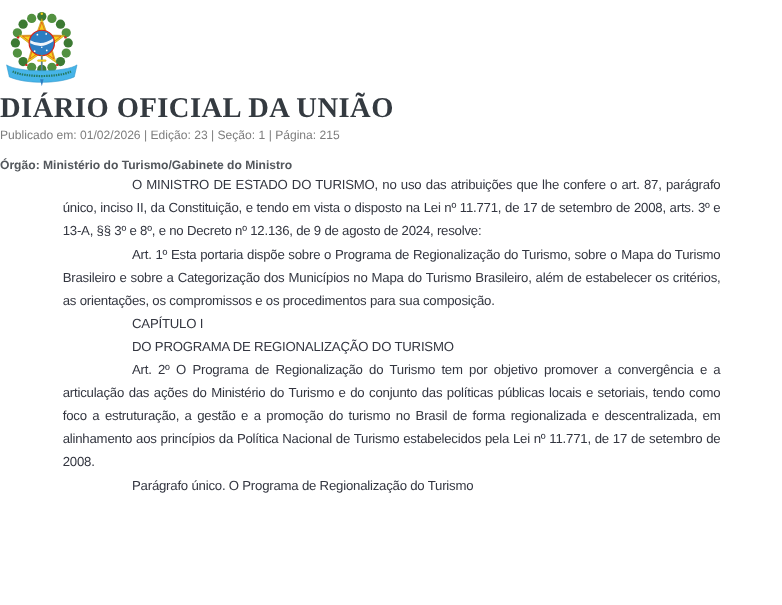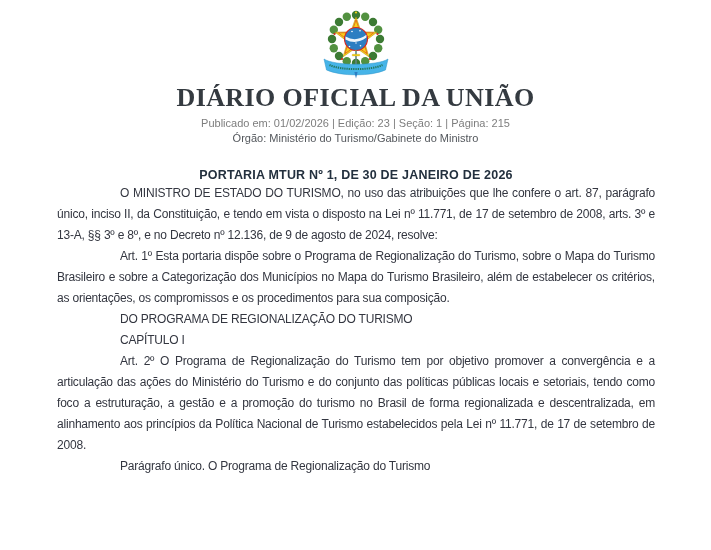--- a/index.html
+++ b/index.html
@@ -6,43 +6,43 @@
   body {
     width: 711px; height: 550px;
     background: #ffffff;
     overflow: hidden;
     font-family: "Liberation Sans", sans-serif;
     color: var(--body-text, #333640);
   }
   .page { width: 711px; height: 550px; position: relative; }
 
   
-  .masthead { text-align: center; }
+  .masthead { }
   .arms { margin-top: 9px; height: 70px; }
   .arms svg { display: inline-block; }
   .masthead-title {
     margin: 4px 0 0 0;
     font-family: "Liberation Serif", serif;
     font-weight: bold;
     font-size: 26px;
     line-height: 30px;
     letter-spacing: 0.4px;
     color: var(--masthead-title, #343a40);
   }
   .pub-meta {
     margin-top: 3px;
     font-size: 11px;
     line-height: 14px;
     color: var(--meta-text, #7d7d7d);
   }
   .organ {
-    margin-top: 1px;
+    margin-top: 14px;
     font-size: 11px;
     line-height: 14px;
-    font-weight: normal;
+    font-weight: bold;
     color: var(--organ-text, #53575c);
   }
 
   
   .doc { margin: 0 56px 0 57px; width: 598px; }
   .doc-heading {
     margin: 22px 0 0 0;
     text-align: center;
     font-size: 12.5px;
     line-height: 16px;
@@ -120,24 +120,23 @@
         <path d="M35.4,63 L38.6,63 L37,69.5 Z" fill="#2c7ec2"></path>
       </svg>
     </div>
 
     <h1 class="masthead-title">DIÁRIO OFICIAL DA UNIÃO</h1>
     <div class="pub-meta">Publicado em: 01/02/2026 | Edição: 23 | Seção: 1 | Página: 215</div>
     <div class="organ">Órgão: Ministério do Turismo/Gabinete do Ministro</div>
   </header>
 
   <main class="doc">
-    <h2 class="doc-heading">PORTARIA MTUR Nº 1, DE 30 DE JANEIRO DE 2026</h2>
 
 
     <p class="body-p">O MINISTRO DE ESTADO DO TURISMO, no uso das atribuições que lhe confere o art. 87, parágrafo único, inciso II, da Constituição, e tendo em vista o disposto na Lei nº 11.771, de 17 de setembro de 2008, arts. 3º e 13-A, §§ 3º e 8º, e no Decreto nº 12.136, de 9 de agosto de 2024, resolve:</p>
     <p class="body-p">Art. 1º Esta portaria dispõe sobre o Programa de Regionalização do Turismo, sobre o Mapa do Turismo Brasileiro e sobre a Categorização dos Municípios no Mapa do Turismo Brasileiro, além de estabelecer os critérios, as orientações, os compromissos e os procedimentos para sua composição.</p>
+    <p class="body-p chapter">CAPÍTULO I</p>
     <p class="body-p chapter">DO PROGRAMA DE REGIONALIZAÇÃO DO TURISMO</p>
-    <p class="body-p chapter">CAPÍTULO I</p>
     <p class="body-p">Art. 2º O Programa de Regionalização do Turismo tem por objetivo promover a convergência e a articulação das ações do Ministério do Turismo e do conjunto das políticas públicas locais e setoriais, tendo como foco a estruturação, a gestão e a promoção do turismo no Brasil de forma regionalizada e descentralizada, em alinhamento aos princípios da Política Nacional de Turismo estabelecidos pela Lei nº 11.771, de 17 de setembro de 2008.</p>
     <p class="body-p">Parágrafo único. O Programa de Regionalização do Turismo</p>
   </main>
 
 </div>
 
 </body></html>

